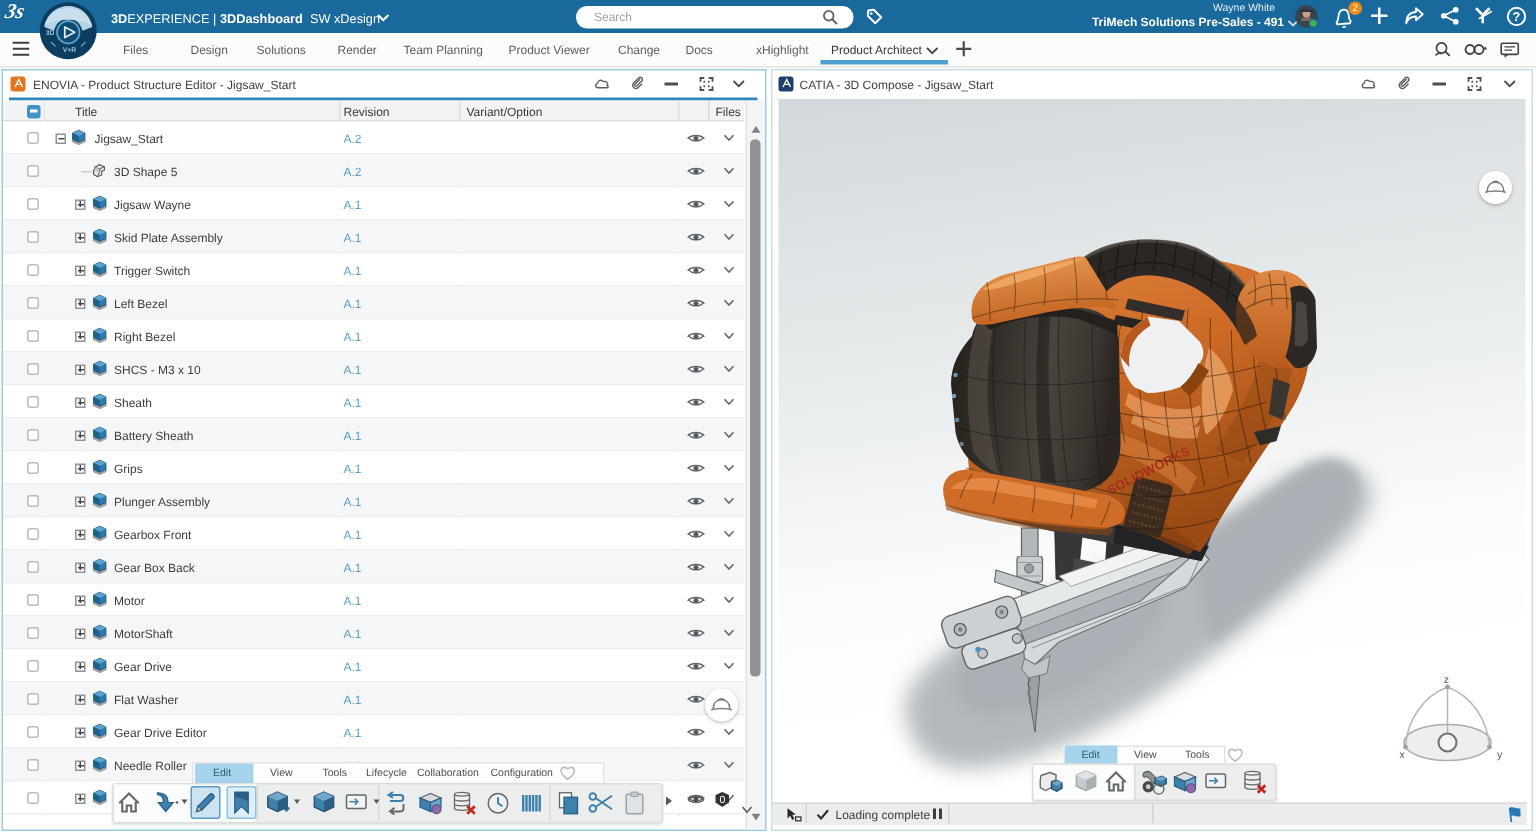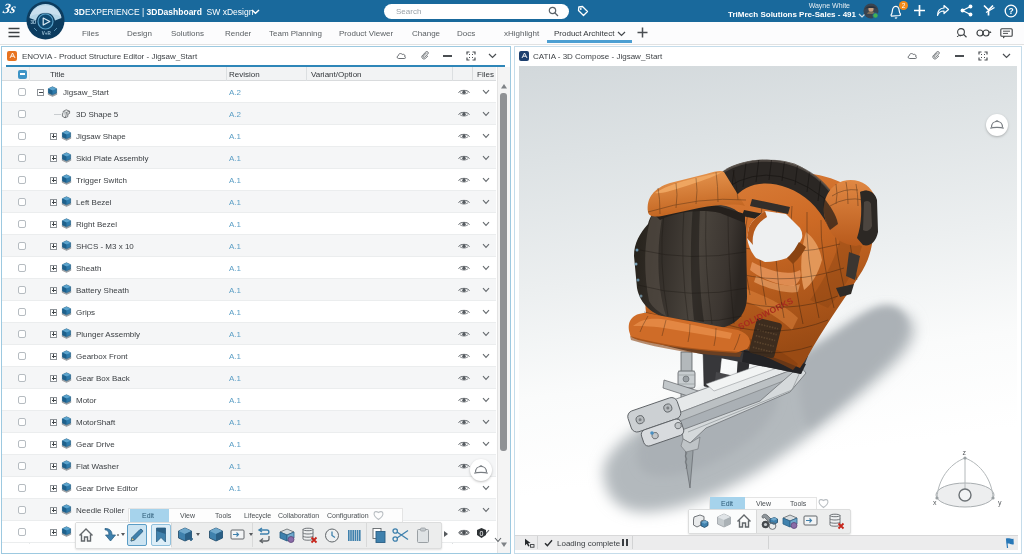--- a/index.html
+++ b/index.html
@@ -204,21 +204,21 @@
 <div style="position:absolute;left:18px;top:132px;width:8px;height:8px;border:1px solid #b6bcc1;border-radius:2px;background:#fff"></div>
 <div style="position:absolute;left:50px;top:133px;width:7px;height:7px;border:1px solid #8f9499;background:#fff"></div>
 <div style="position:absolute;left:52px;top:136px;width:4px;height:1px;background:#42474b"></div>
 <div style="position:absolute;left:53px;top:134px;width:1px;height:4px;background:#42474b"></div>
 <svg style="position:absolute;left:61px;top:130px" width="11" height="11" viewBox="0 0 11 11">
 <path d="M1.2 7.2 L5.5 9.3 L9.8 7.2 L9.8 8.4 L5.5 10.4 L1.2 8.4 Z" fill="#b9bec2" stroke="#6d7276" stroke-width="0.5"></path>
 <path d="M5.5 0.8 L9.6 2.7 L9.6 6.9 L5.5 8.8 L1.4 6.9 L1.4 2.7 Z" fill="#2e7cad" stroke="#174f74" stroke-width="0.6"></path>
 <path d="M5.5 0.8 L9.6 2.7 L5.5 4.6 L1.4 2.7 Z" fill="#5ba3cc"></path>
 <path d="M5.5 4.6 L5.5 8.8 L1.4 6.9 L1.4 2.7 Z" fill="#1e608b"></path>
 </svg>
-<div style="position:absolute;left:76px;top:132px;font:8px 'Liberation Sans',sans-serif;color:#3a3e42">Jigsaw Shape</div>
+<div style="position:absolute;left:76px;top:132px;font:8px 'Liberation Sans',sans-serif;color:#3a3e42">Jigsaw Wayne</div>
 <div style="position:absolute;left:229px;top:132px;font:8px 'Liberation Sans',sans-serif;color:#5b9ec5">A.1</div>
 <svg style="position:absolute;left:457px;top:131px" width="14" height="10" viewBox="0 0 14 10">
 <path d="M1.5 5.6 C3.4 2.6 10.6 2.6 12.5 5.6" fill="none" stroke="#60656a" stroke-width="1"></path>
 <path d="M2.6 5.2 C4.4 7.6 9.6 7.6 11.4 5.2" fill="none" stroke="#60656a" stroke-width="0.8"></path>
 <circle cx="7" cy="5.3" r="1.7" fill="#565b60"></circle>
 </svg>
 <svg style="position:absolute;left:482px;top:133px" width="8" height="6" viewBox="0 0 8 6">
 <path d="M1 1.2 L4 4.4 L7 1.2" fill="none" stroke="#666b6f" stroke-width="1.1"></path>
 </svg>
 <div style="position:absolute;left:2px;top:147px;width:494px;height:22px;background:#f5f6f7;border-bottom:1px solid #ebedee"></div>

